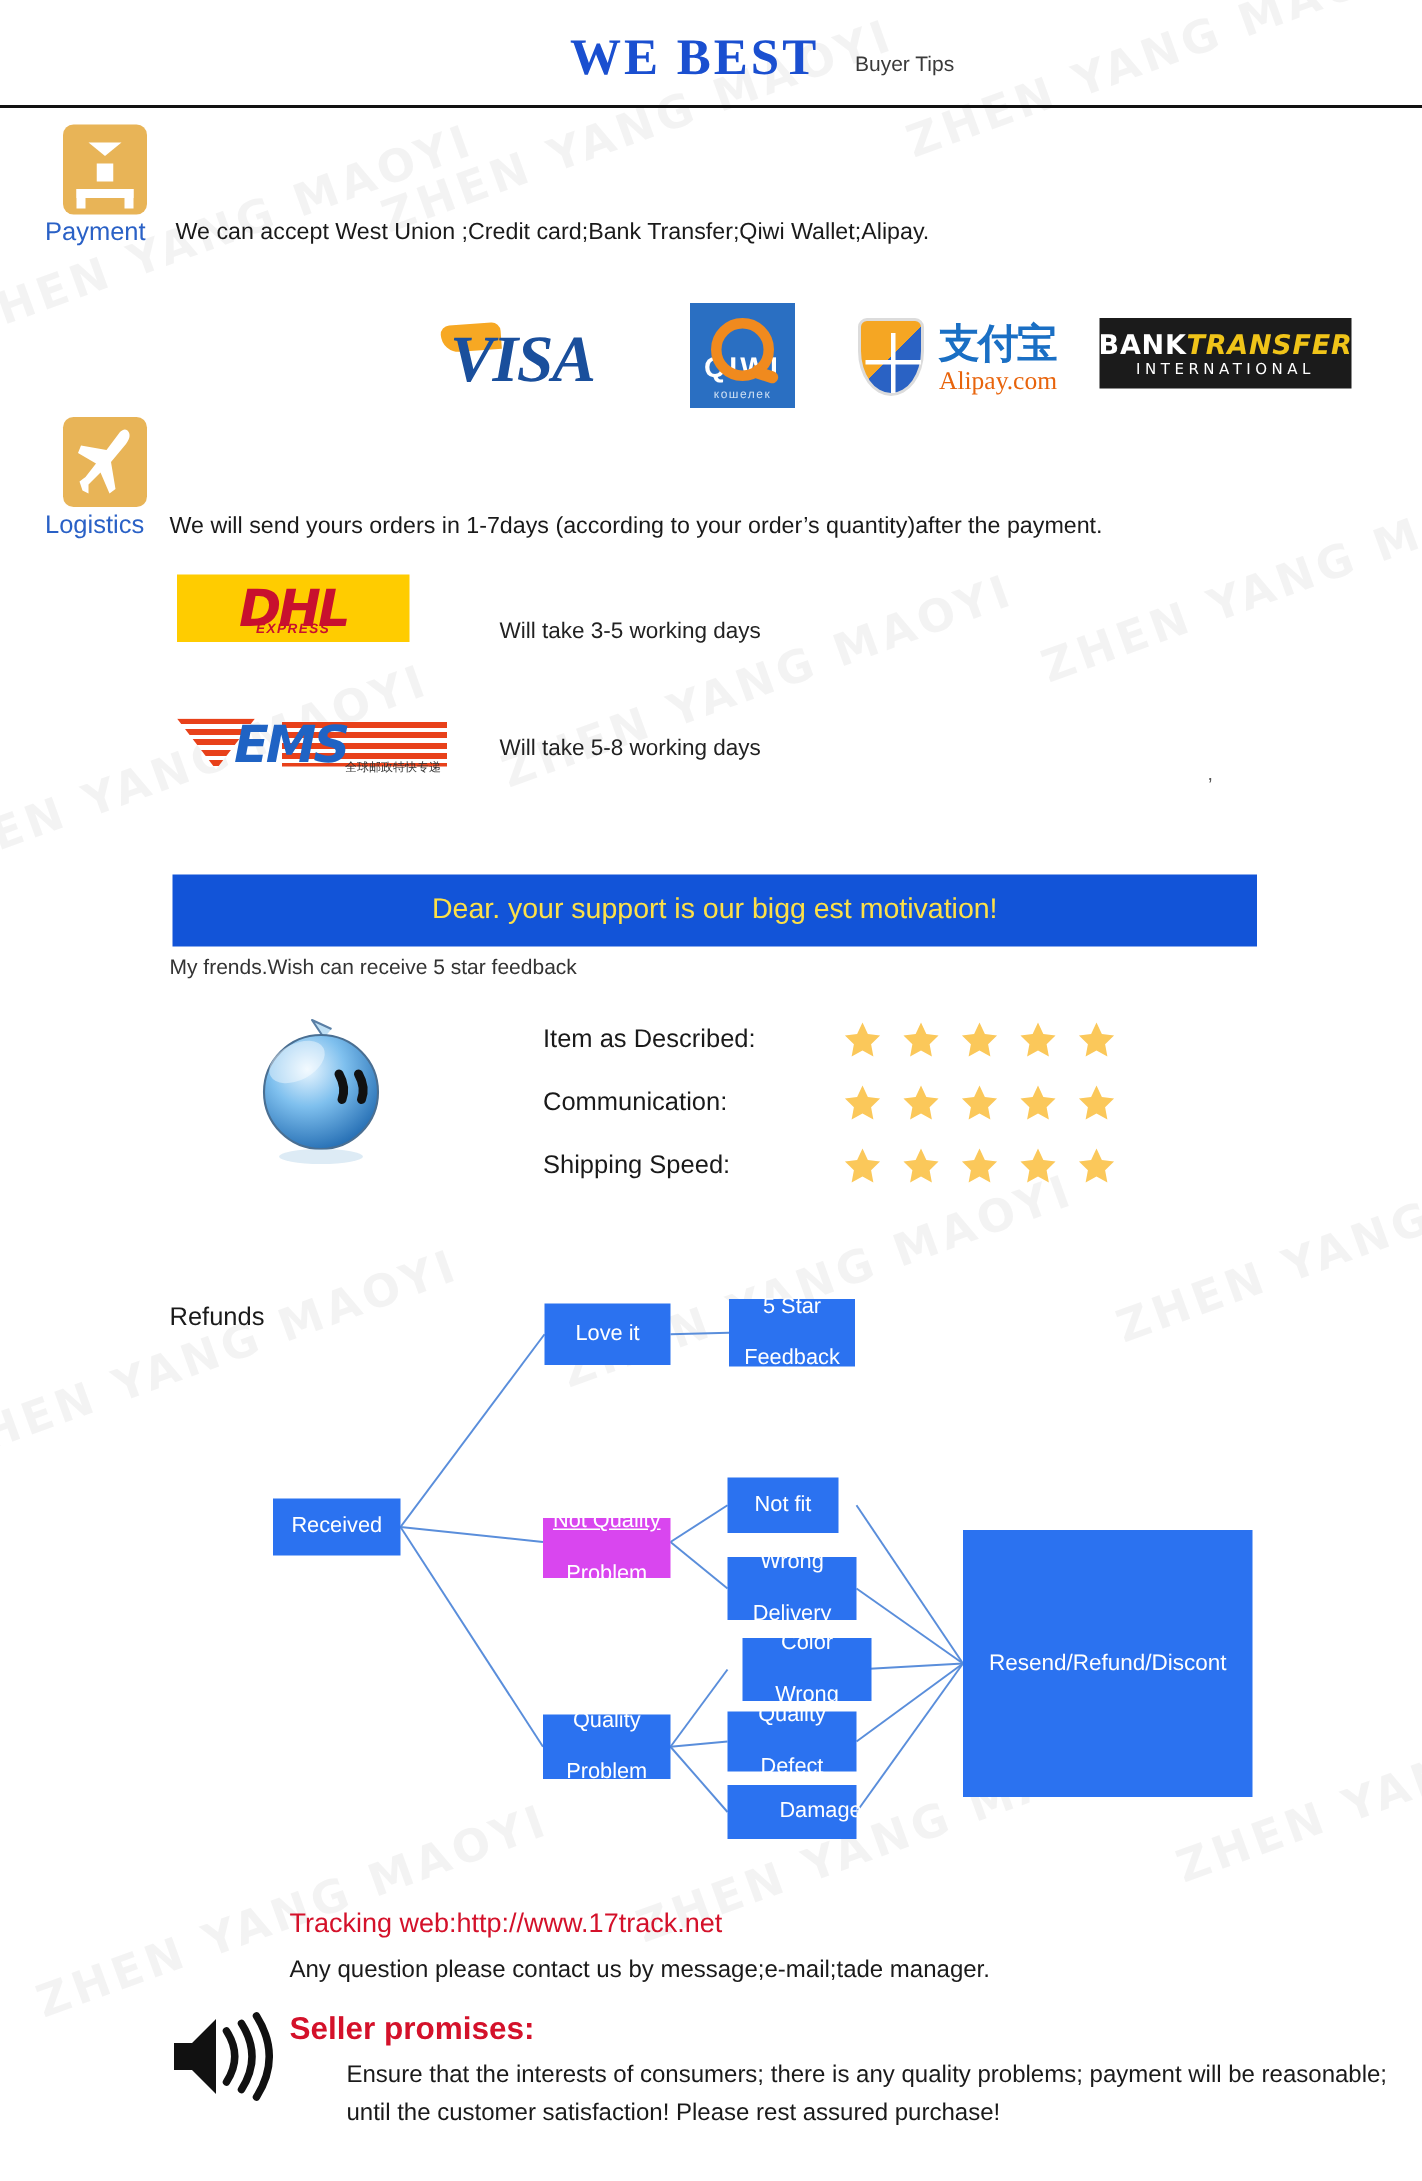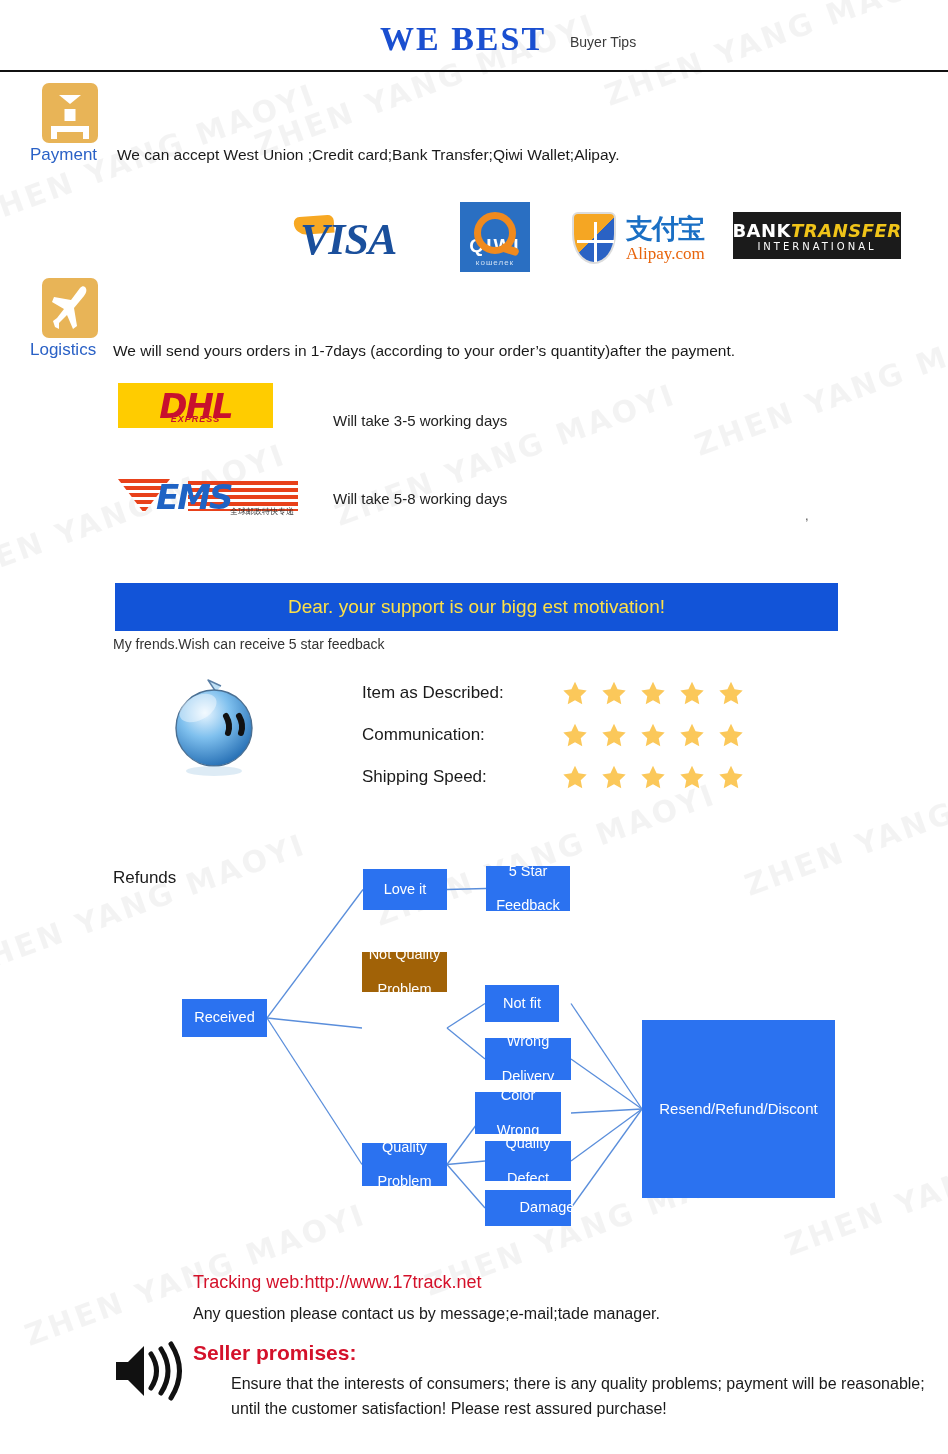--- a/index.html
+++ b/index.html
@@ -379,39 +379,39 @@
         <span>Received</span>
       </div>
       <div class="fbox" style="left: 363px; top: 869px; width: 84px; height: 41px; background: rgb(43, 114, 240); flex-direction: column;">
         <span>Love it</span>
       </div>
       <div class="fbox" style="left: 486px; top: 866px; width: 84px; height: 45px; background: rgb(43, 114, 240); flex-direction: column;">
         <span>5 Star</span>
         <br>
         <span>Feedback</span>
       </div>
-      <div class="fbox" style="left: 362px; top: 952px; width: 85px; height: 40px; background: #a16207; flex-direction: column;">
+      <div class="fbox" style="left: 362px; top: 1012px; width: 85px; height: 40px; background: #d946ef; flex-direction: column; text-decoration: underline;">
         <span>Not Quality</span>
         <br>
         <span>Problem</span>
       </div>
       <div class="fbox" style="left: 362px; top: 1143px; width: 85px; height: 43px; background: rgb(43, 114, 240); flex-direction: column;">
         <span>Quality</span>
         <br>
         <span>Problem</span>
       </div>
       <div class="fbox" style="left: 485px; top: 985px; width: 74px; height: 37px; background: rgb(43, 114, 240); flex-direction: column;">
         <span>Not fit</span>
       </div>
       <div class="fbox" style="left: 485px; top: 1038px; width: 86px; height: 42px; background: rgb(43, 114, 240); flex-direction: column;">
         <span>Wrong</span>
         <br>
         <span>Delivery</span>
       </div>
-      <div class="fbox" style="left: 475px; top: 1092px; width: 86px; height: 42px; background: rgb(43, 114, 240); flex-direction: column;">
+      <div class="fbox" style="left: 495px; top: 1092px; width: 86px; height: 42px; background: rgb(43, 114, 240); flex-direction: column;">
         <span>Color</span>
         <br>
         <span>Wrong</span>
       </div>
       <div class="fbox" style="left: 485px; top: 1141px; width: 86px; height: 40px; background: rgb(43, 114, 240); flex-direction: column;">
         <span>Quality</span>
         <br>
         <span>Defect</span>
       </div>
       <div class="fbox" style="left: 485px; top: 1190px; width: 86px; height: 36px; background: rgb(43, 114, 240); flex-direction: column; padding-left: 38px;">

